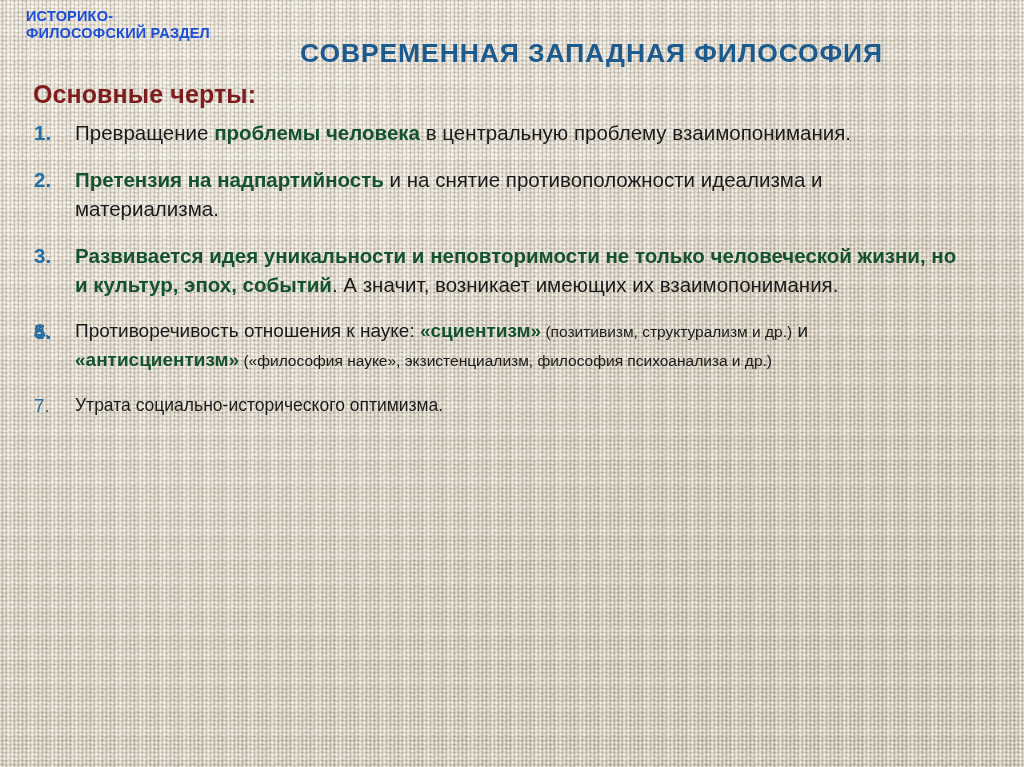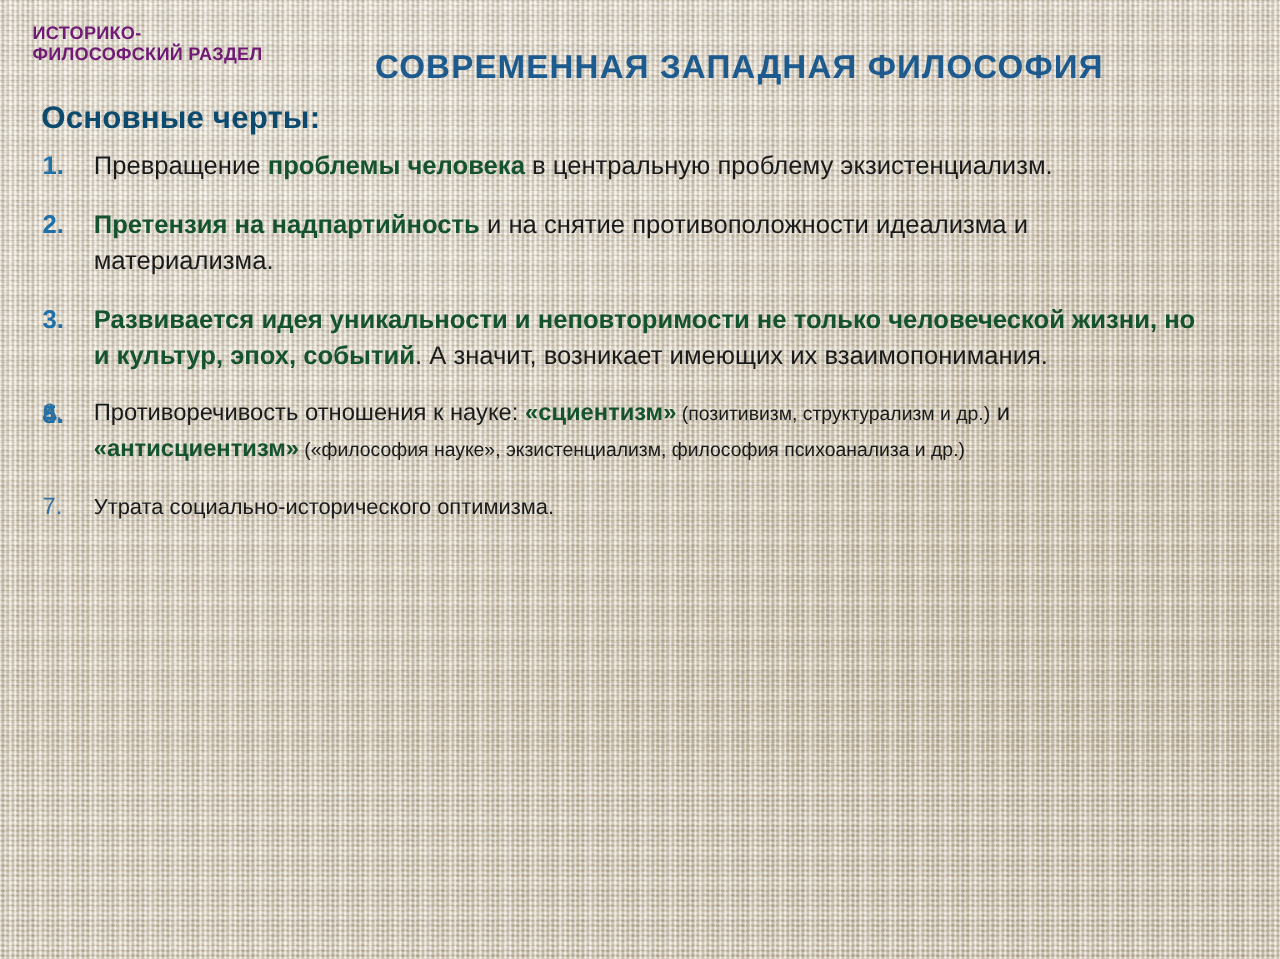--- a/index.html
+++ b/index.html
@@ -92,27 +92,26 @@
     top: 0;
     left: 0;
     width: 1024px;
     height: 76px;
   }
   .section-tag {
     position: absolute;
     left: 26px;
     top: 8px;
     width: 260px;
-    color: #701a75;
+    color: #1d4ed8;
     font-weight: bold;
     font-size: 14.5px;
     line-height: 16.5px;
     letter-spacing: 0.2px;
     text-transform: uppercase;
-    margin-top: 11px;
   }
   .section-tag .tag-line { display: block; }
 
   .slide-title {
     position: absolute;
     left: 300px;
     top: 38px;
     width: 706px;
     text-align: left;
     padding-right: 18px;
@@ -122,21 +121,21 @@
     letter-spacing: 0.9px;
     white-space: nowrap;
     text-transform: uppercase;
   }
 
   
   .main-heading {
     position: absolute;
     left: 33px;
     top: 80px;
-    color: #0c4a6e;
+    color: #7f1d1d;
     font-weight: bold;
     font-size: 25px;
     letter-spacing: 0.1px;
   }
 
   
   .points {
     position: absolute;
     left: 0;
     top: 118px;
@@ -195,21 +194,21 @@
       <span class="tag-line">ФИЛОСОФСКИЙ РАЗДЕЛ</span>
     </div>
     <div class="slide-title">СОВРЕМЕННАЯ ЗАПАДНАЯ ФИЛОСОФИЯ</div>
   </div>
 
   <div class="main-heading">Основные черты:</div>
 
   <div class="points" id="points-list">
       <div class="point sz-lg">
         <span class="marker">1.</span>
-        <span class="body"><span>Превращение </span><span class="hl">проблемы человека</span><span> в центральную проблему экзистенциализм.</span></span>
+        <span class="body"><span>Превращение </span><span class="hl">проблемы человека</span><span> в центральную проблему взаимопонимания.</span></span>
       </div>
       <div class="point sz-lg">
         <span class="marker">2.</span>
         <span class="body"><span class="hl">Претензия на надпартийность</span><span> и на снятие противоположности идеализма и материализма.</span></span>
       </div>
       <div class="point sz-lg">
         <span class="marker">3.</span>
         <span class="body"><span class="hl">Развивается идея уникальности и неповторимости не только человеческой жизни, но и культур, эпох, событий</span><span>. А значит, возникает имеющих их взаимопонимания.</span></span>
       </div>
       <div class="point sz-lg">

